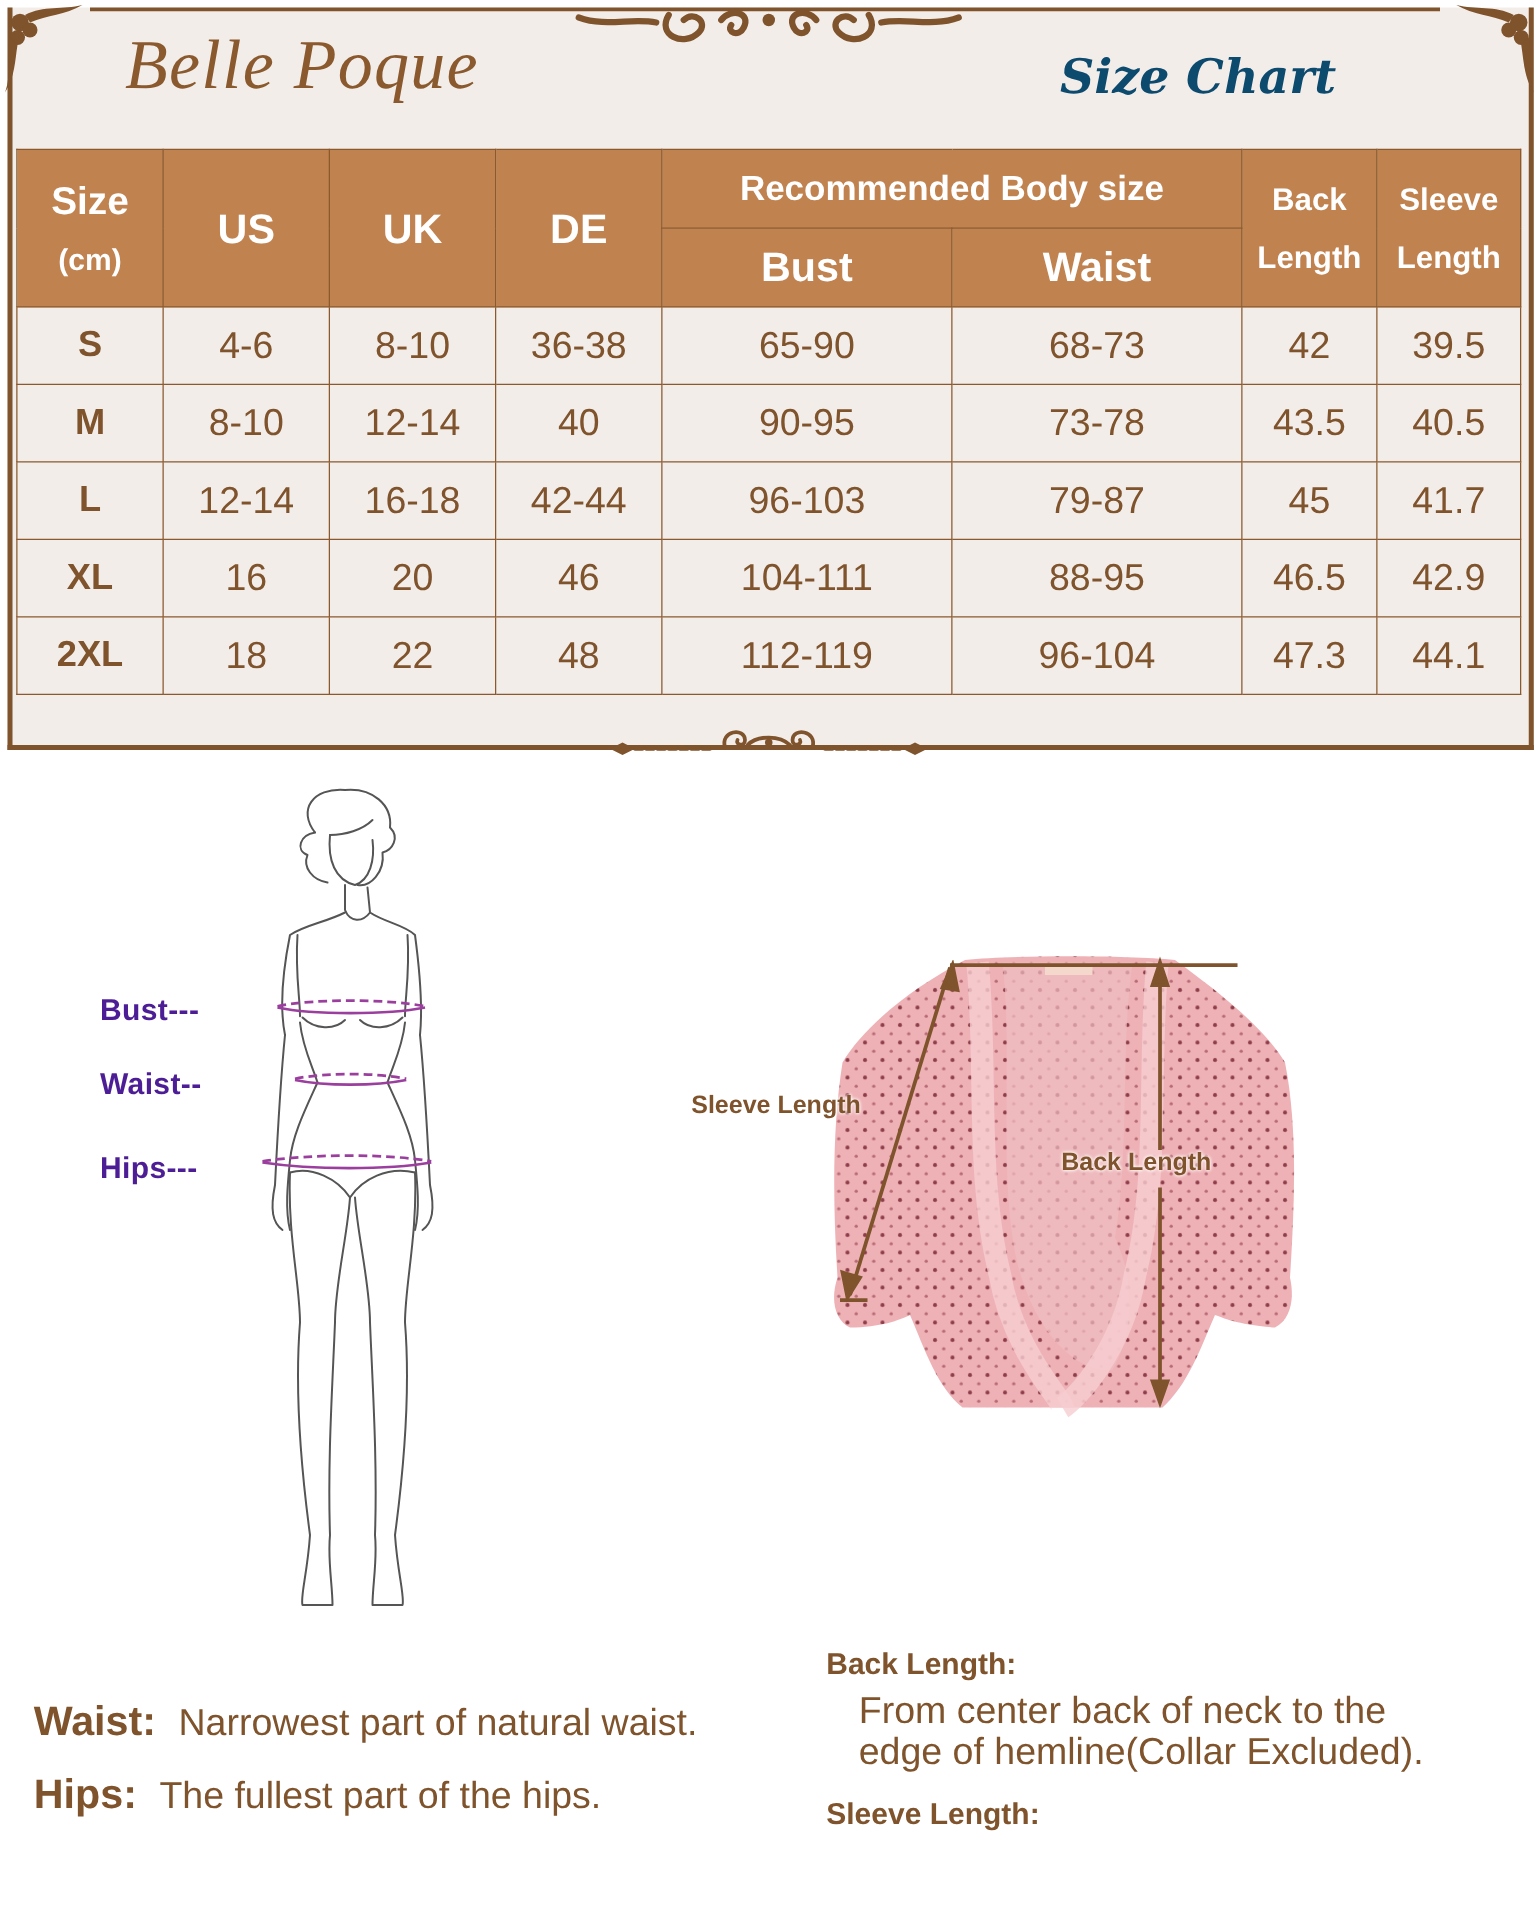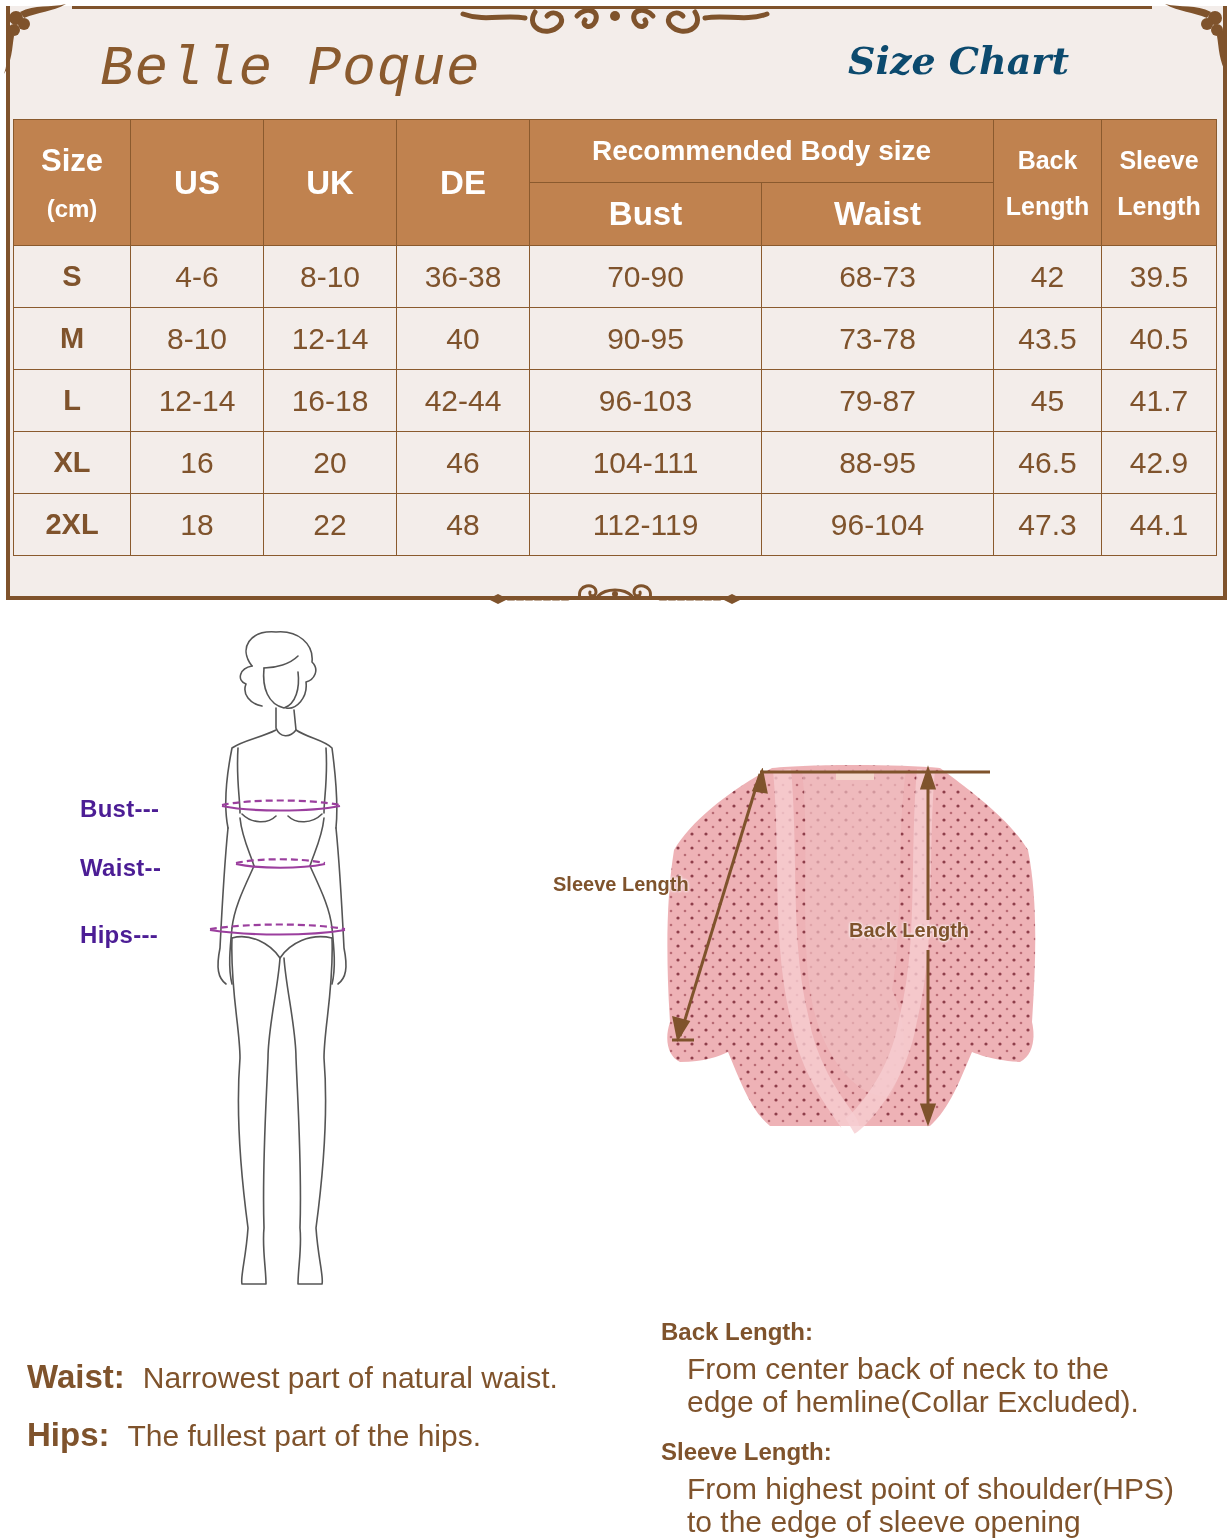--- a/index.html
+++ b/index.html
@@ -13,23 +13,22 @@
   }
   .top-line { position: absolute; left: 72px; top: 6px; width: 1080px; height: 3px; background: #7f532c; }
   .corner { position: absolute; top: 0; width: 70px; height: 80px; }
   .corner.left { left: 0; }
   .corner.right { right: 0; }
   .top-ornament { position: absolute; left: 455px; top: 0; width: 320px; height: 45px; }
   .bottom-ornament { position: absolute; left: 480px; top: 578px; width: 270px; height: 34px; }
 
   .brand {
     position: absolute; left: 100px; top: 20px;
-    font-family: Liberation Mono, monospace; font-style: italic; font-size: 56px; color: #8a5a2e;
+    font-family: Liberation Serif, serif; font-style: italic; font-size: 56px; color: #8a5a2e;
     letter-spacing: 1px;
-    margin-top: 17px;
   }
   .chart-title {
     position: absolute; left: 848px; top: 38px;
     font-family: "DejaVu Serif", serif; font-style: italic; font-weight: bold; font-size: 38px; color: #0c4a6e;
   }
 
   table.size-table {
     position: absolute; left: 13px; top: 119px; width: 1203px;
     border-collapse: collapse; table-layout: fixed;
   }
@@ -142,21 +141,21 @@
       <th class="th-big">Bust</th>
       <th class="th-big">Waist</th>
     </tr>
   </thead>
   <tbody>
     <tr>
       <td class="size-cell">S</td>
       <td>4-6</td>
       <td>8-10</td>
       <td>36-38</td>
-      <td>70-90</td>
+      <td>65-90</td>
       <td>68-73</td>
       <td>42</td>
       <td>39.5</td>
     </tr>
     <tr>
       <td class="size-cell">M</td>
       <td>8-10</td>
       <td>12-14</td>
       <td>40</td>
       <td>90-95</td>
@@ -306,17 +305,13 @@
   </div>
 </div>
 
 <div class="desc-right">
   <span class="term">Back Length:</span>
   <span class="text">
     <span>From center back of neck to the</span><br>
     <span>edge of hemline(Collar Excluded).</span>
   </span>
   <span class="term">Sleeve Length:</span>
-  <span class="text">
-    <span>From highest point of shoulder(HPS)</span><br>
-    <span>to the edge of sleeve opening</span>
-  </span>
 </div>
 
 </body></html>

